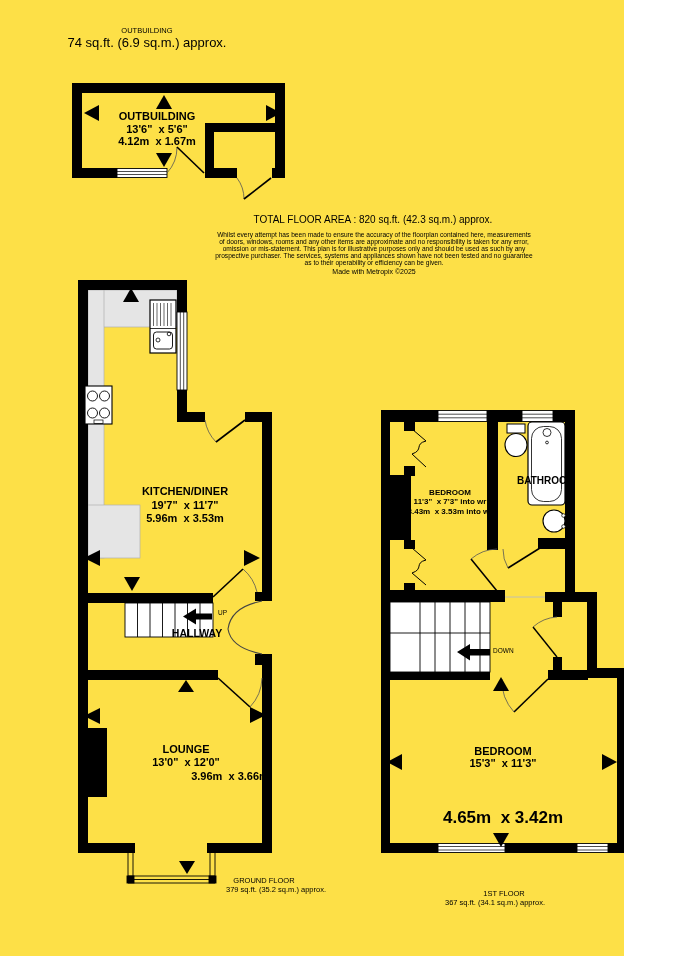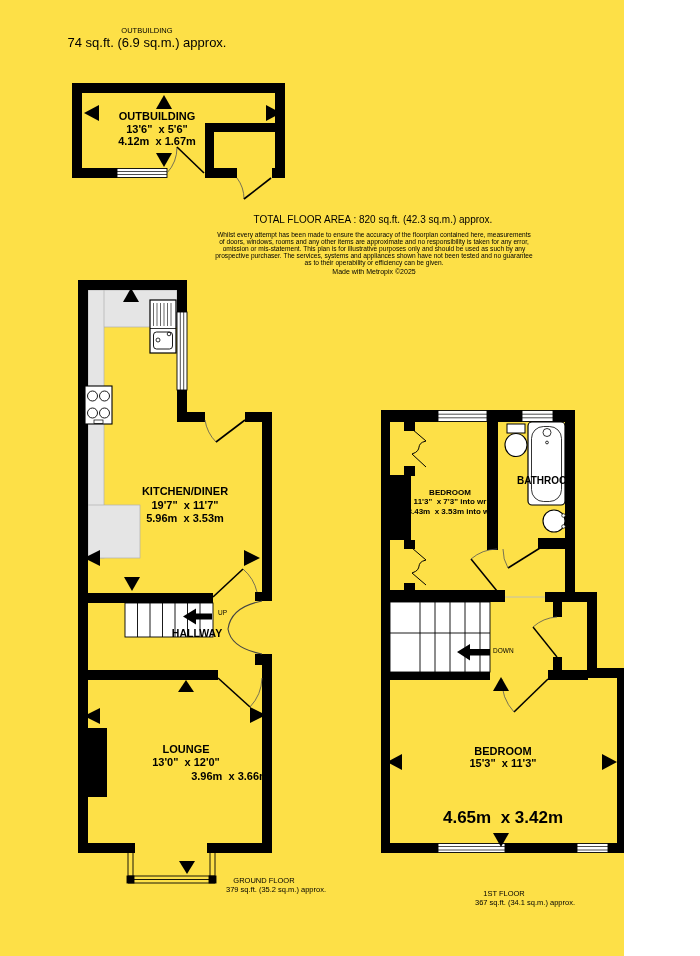--- a/index.html
+++ b/index.html
@@ -272,15 +272,15 @@
   <div class="lbl" style="left:450px;top:507.5px;font-size:8px;">3.43m  x 3.53m into wr</div>
 
   <div class="lbl" style="left:532px;top:475.5px;font-size:10px;margin-left:14px;">BATHROOM</div>
   <div class="lbl reg left" style="left:493px;top:648px;font-size:6.5px;">DOWN</div>
 
   <div class="lbl" style="left:503px;top:745.5px;font-size:11px;">BEDROOM</div>
   <div class="lbl" style="left:503px;top:758px;font-size:11px;">15'3"  x 11'3"</div>
   <div class="lbl" style="left:503px;top:809px;font-size:17px;">4.65m  x 3.42m</div>
 
   <div class="lbl reg" style="left:497px;top:890px;font-size:7.5px;margin-left:7px;">1ST FLOOR</div>
-  <div class="lbl reg" style="left:525px;top:899px;font-size:7.5px;">367 sq.ft. (34.1 sq.m.) approx.</div>
+  <div class="lbl reg" style="left:495px;top:899px;font-size:7.5px;">367 sq.ft. (34.1 sq.m.) approx.</div>
 
 </div>
 
 </body></html>

